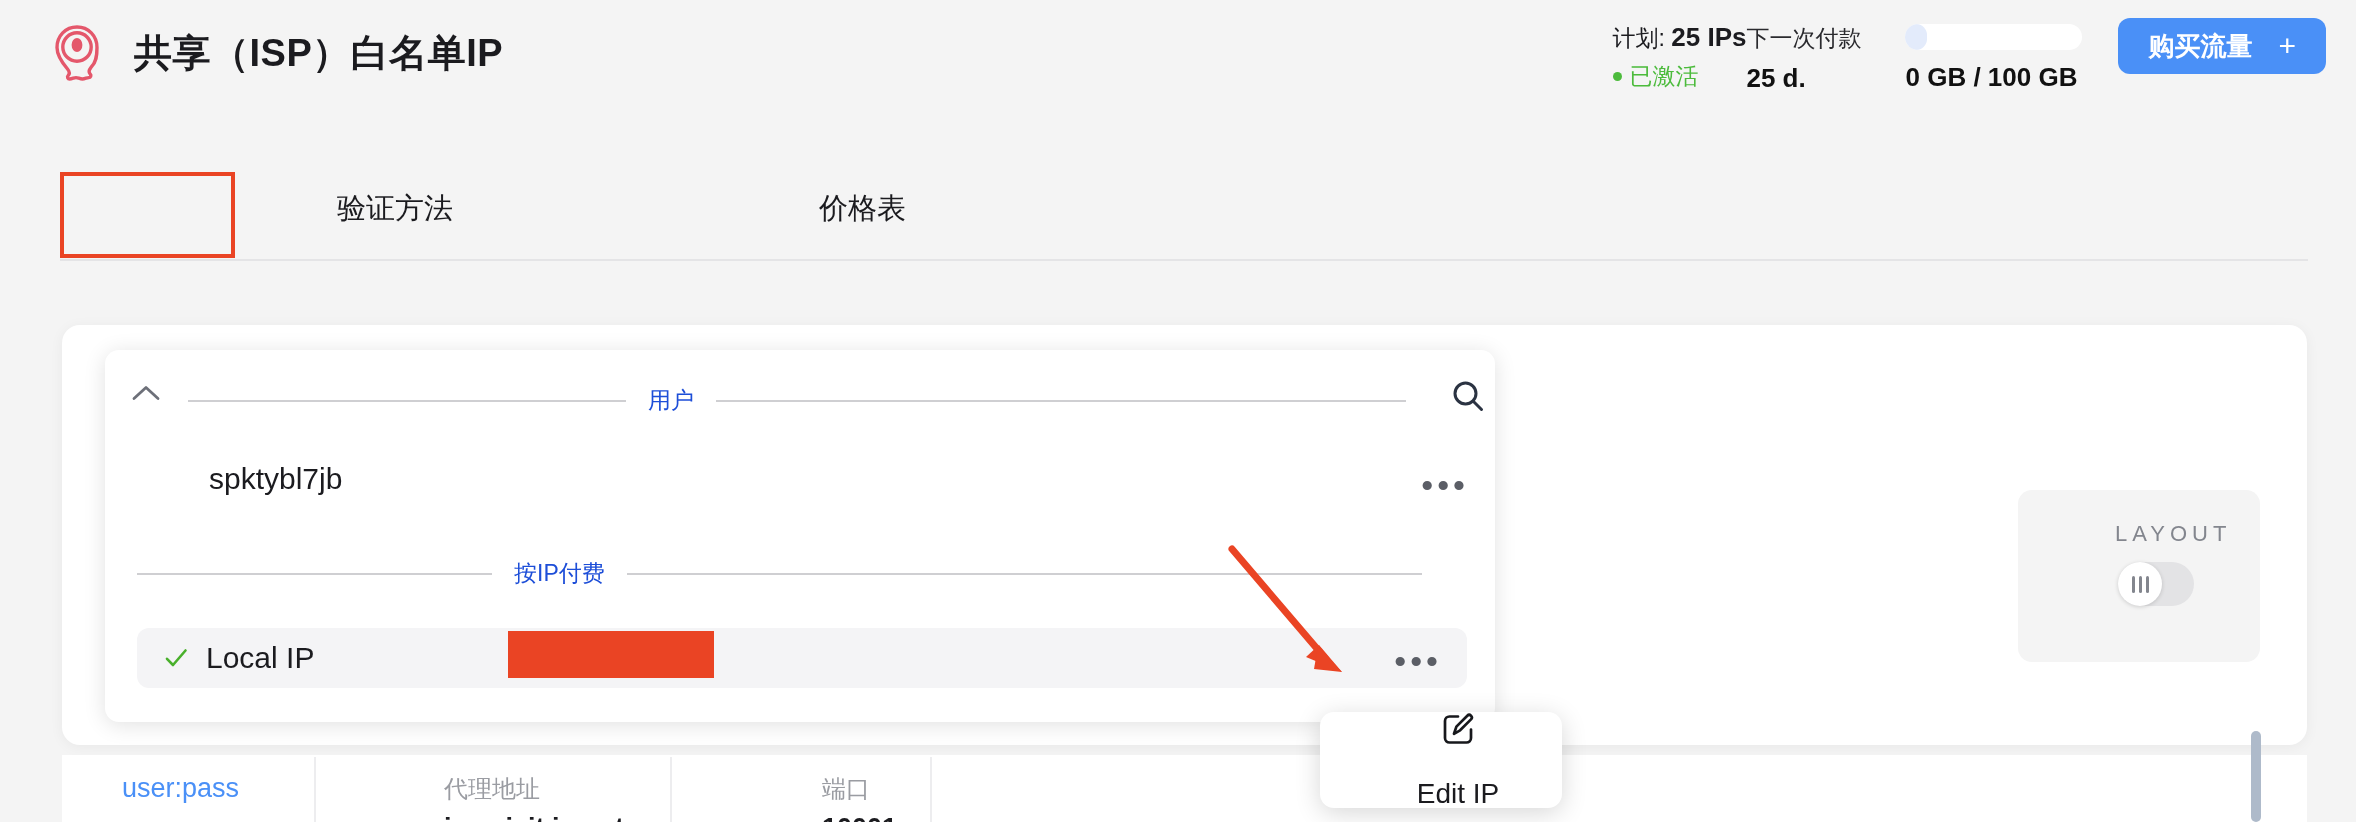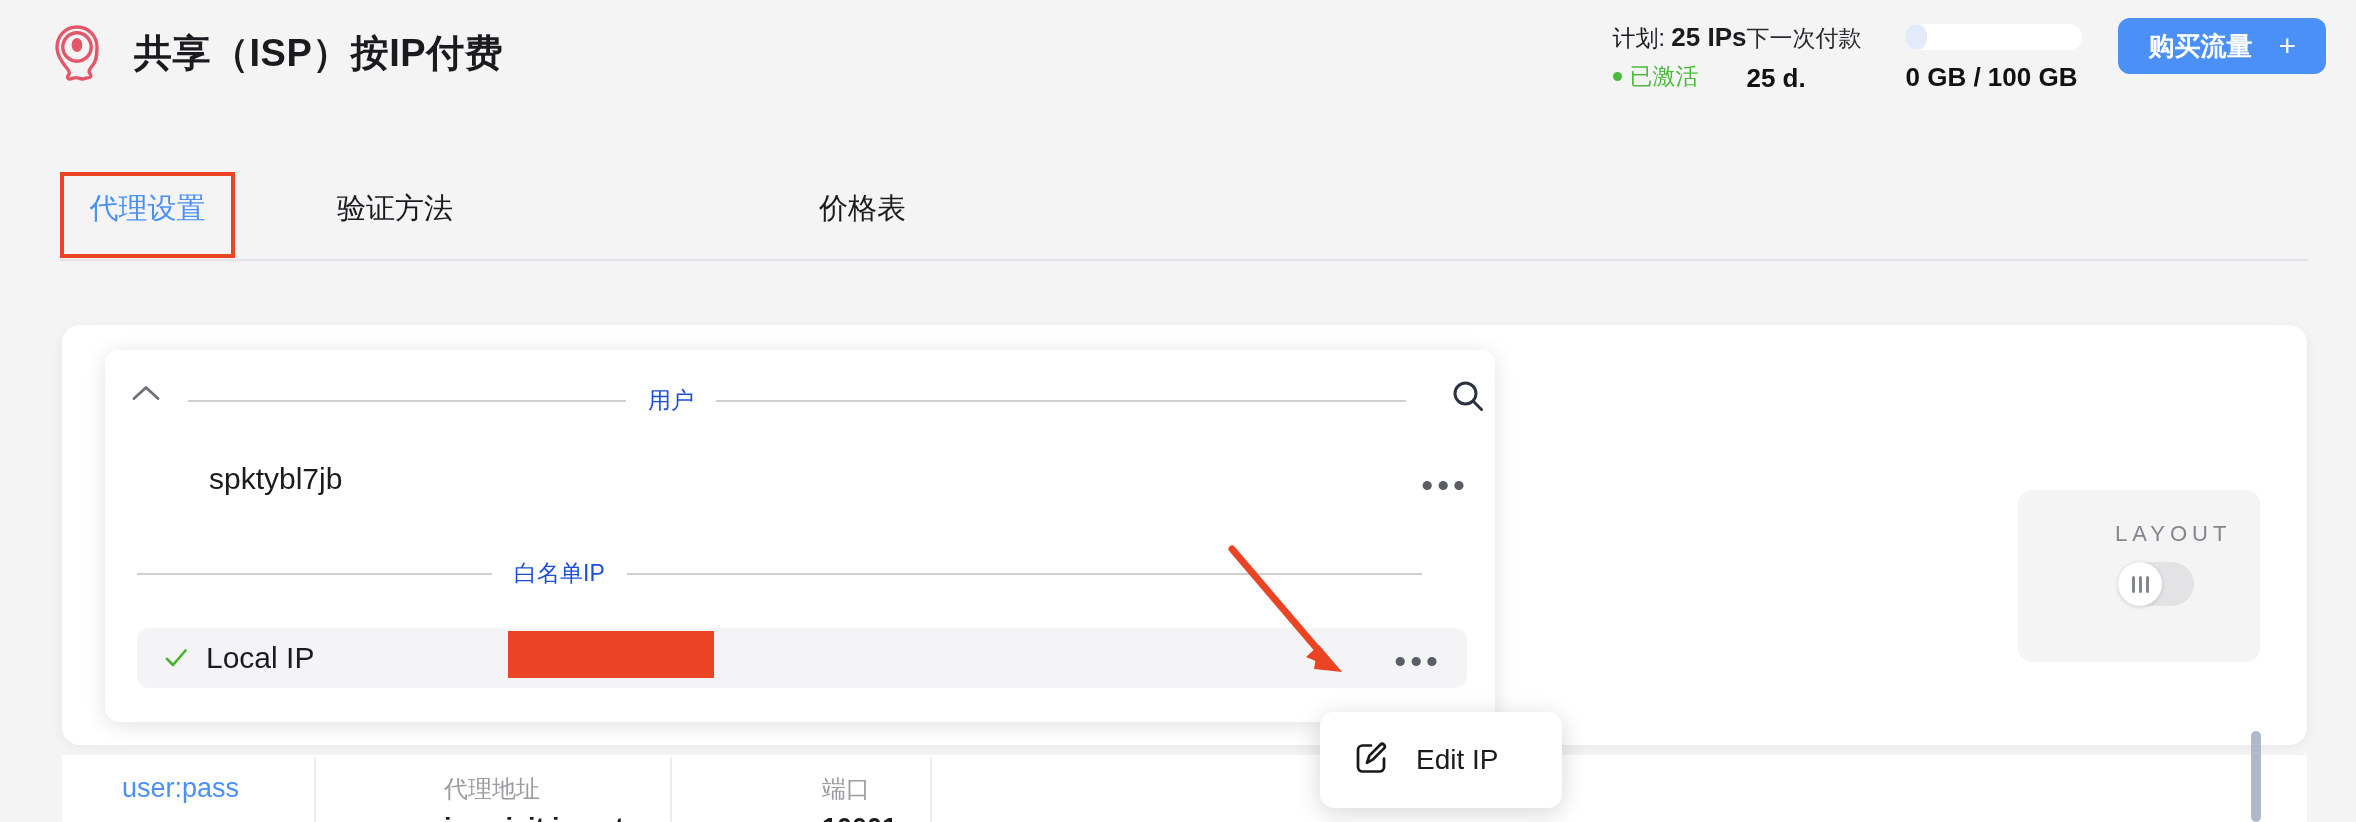--- a/index.html
+++ b/index.html
@@ -89,41 +89,41 @@
   .vline { position: absolute; top: 2px; width: 2px; height: 90px; background: #ededef; }
   .td { position: absolute; top: 58px; font-size: 27px; color: #1b1b1f; font-weight: 600; white-space: nowrap; }
   .copy-ic { position: absolute; left: 902px; top: 62px; width: 30px; height: 30px; }
 
   .scrollbar { position: absolute; left: 2251px; top: 731px; width: 10px; height: 91px;
     background: #aebaca; border-radius: 6px; cursor: pointer; }
 
   
   .popup { position: absolute; left: 1320px; top: 712px; width: 242px; height: 96px;
     background: #fff; border-radius: 14px; box-shadow: 0 5px 26px rgba(0,0,0,0.16);
-    display: flex; align-items: center; padding-left: 34px; gap: 28px; }
+    display: flex; align-items: center; padding-left: 34px; gap: 28px; flex-direction: column; }
   .popup-label { font-size: 28px; color: #1b1b1f; }
 
   
   .arrow-svg { position: absolute; left: 0; top: 0; width: 2356px; height: 822px; pointer-events: none; }
 </style>
 </head>
 <body>
 
 <div id="root">
 
   <div class="header">
     <div class="brand">
       <span class="pin-icon">
         <svg viewBox="0 0 62 62" width="62" height="62" fill="none">
           <path d="M31 5C19.5 5 11 14 11 25.5c0 8 5 15 10.5 21.5 2 2.4 2.2 5 .6 6.6-1.2 1.2-.4 3.4 1.5 3.4 2.6 0 4.4-1.4 6.4-1.4s3.8 1.4 6.4 1.4c2.6 0 4.4-1.4 6.4-1.4 1.9 0 2.7-2.2 1.5-3.4-1.6-1.6-1.4-4.2.6-6.6C50.4 40.5 51 33.5 51 25.5 51 14 42.5 5 31 5z" stroke="#e4576b" stroke-width="3.4" stroke-linejoin="round"></path>
           <circle cx="31" cy="25" r="14.2" stroke="#e4576b" stroke-width="3.4"></circle>
           <ellipse cx="31" cy="23" rx="5.4" ry="7" fill="#e4576b"></ellipse>
         </svg>
       </span>
-      <span class="brand-title">共享（ISP）按IP付费</span>
+      <span class="brand-title">共享（ISP）白名单IP</span>
     </div>
 
     <div class="meta">
       <div class="meta-plan">
         <div class="plan-line">
           <span>计划:</span>
           <b>25 IPs</b>
         </div>
         <div class="plan-status">
           <span class="dot"></span>
@@ -145,21 +145,20 @@
 
       <button class="buy-btn">
         <span>购买流量</span>
         <span class="buy-plus">+</span>
       </button>
     </div>
   </div>
 
   <div class="tabs">
     <div class="tabs-underline"></div>
-    <div class="tab active" style="left:60px;width:175px;">代理设置</div>
     <div class="tab" style="left:320px;width:150px;">验证方法</div>
     <div class="tab" style="left:805px;width:115px;">价格表</div>
     <div class="tab-hl"></div>
   </div>
 
   <div class="outer-card"></div>
 
   <div class="layout-panel"></div>
   <div class="layout-label">LAYOUT</div>
   <div class="layout-toggle">
@@ -212,21 +211,21 @@
     </svg>
   </span>
 
   <div class="user-row">
     <span class="user-name">spktybl7jb</span>
     <span class="dots-menu" style="right:26px; top:20px;">•••</span>
   </div>
 
   <div class="divider" style="left:137px; top:558px; width:1290px;">
     <span class="div-line" style="width:355px;"></span>
-    <span class="div-text">白名单IP</span>
+    <span class="div-text">按IP付费</span>
     <span class="div-line" style="width:795px;"></span>
   </div>
 
   <div class="ip-row">
     <span class="check">
       <svg viewBox="0 0 24 24" width="24" height="24" fill="none">
         <path d="M3 12.8l6 6.2L21.5 4.5" stroke="#49b02c" stroke-width="2.6" stroke-linecap="round" stroke-linejoin="round"></path>
       </svg>
     </span>
     <span class="ip-label">Local IP</span>

